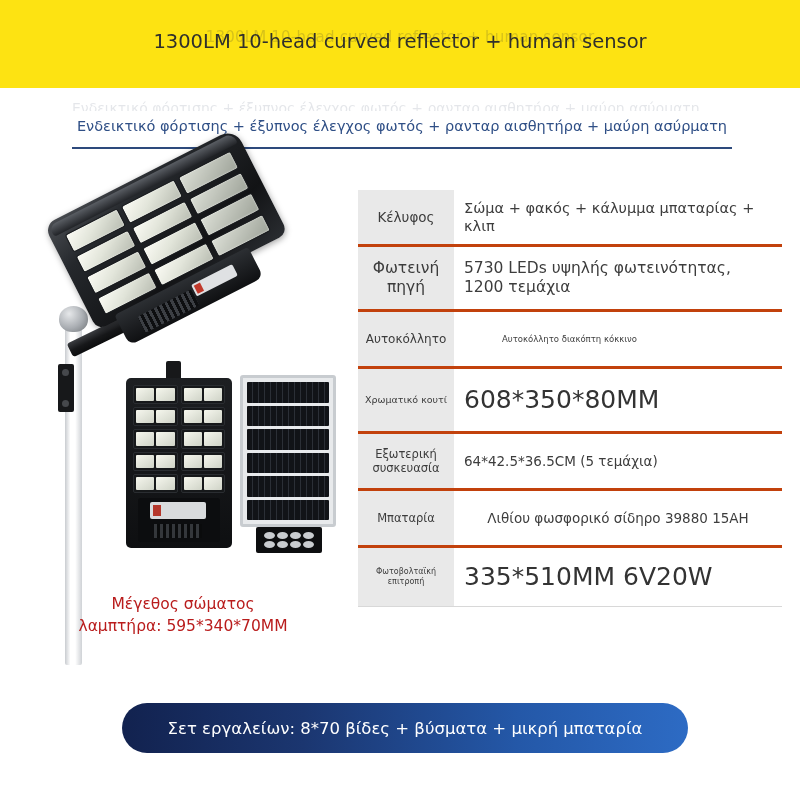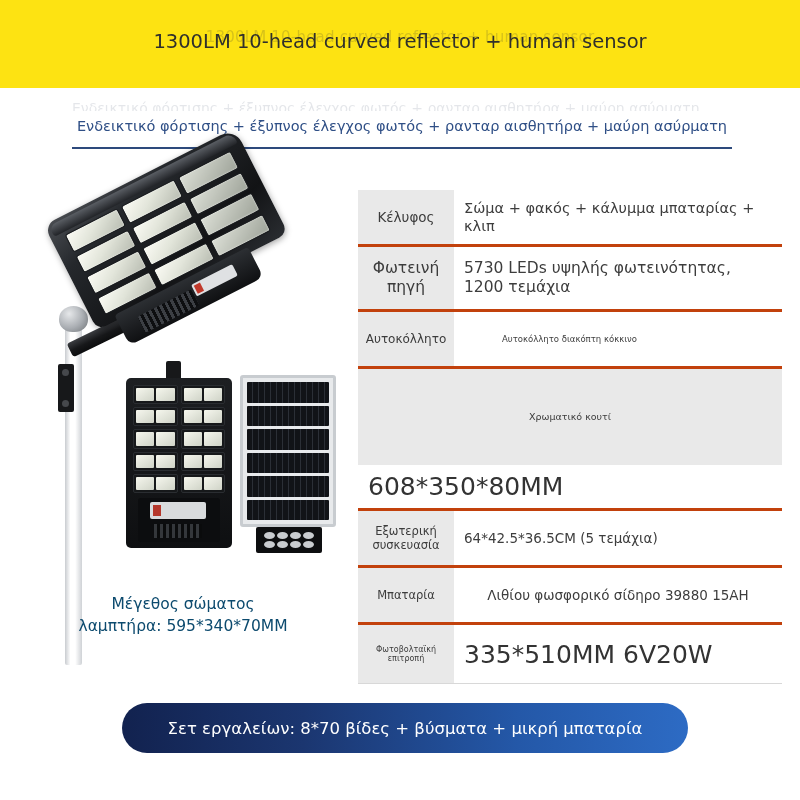--- a/index.html
+++ b/index.html
@@ -178,21 +178,21 @@
     background:#0d0e10;border-radius:2px;
   }
   .solar-base-dots{
     position:absolute;left:246px;top:357px;width:50px;height:16px;
     display:grid;grid-template-columns:repeat(4,1fr);grid-template-rows:1fr 1fr;gap:2px;
   }
   .solar-dot{background:#c9ccd0;border-radius:50%;}
 
   .left-caption{
     position:absolute;left:0;top:418px;width:330px;text-align:center;
-    font-size:15.5px;line-height:22px;color:#0c4a6e;
+    font-size:15.5px;line-height:22px;color:#b91c1c;
   }
 
   
   .spec-table{position:absolute;left:358px;top:190px;width:424px;}
   .spec-row{position:relative;display:flex;align-items:stretch;
     border-bottom:3px solid #c2410c;min-height:54px;}
   .spec-row:last-child{border-bottom:1px solid #d8d8d8;}
   .spec-label{
     flex:0 0 96px;background:#e9e9e9;display:flex;align-items:center;
     justify-content:center;text-align:center;color:#3c3c3c;line-height:1.22;
@@ -203,21 +203,21 @@
     text-align:left;color:#3d3d3d;padding:6px 10px;box-sizing:border-box;
     line-height:1.25;
   }
   .r0 .spec-label{font-size:13.5px;} .r0 .spec-value{font-size:14.5px;}
   .r1 .spec-label{font-size:15.5px;} .r1 .spec-value{font-size:15.5px;}
   .r2 .spec-label{font-size:12px;}    .r2 .spec-value{font-size:8.5px;justify-content:flex-start;padding-left:48px;}
   .r3 .spec-label{font-size:9.5px;}  .r3 .spec-value{font-size:25px;justify-content:flex-start;color:#333;}
   .r4 .spec-label{font-size:11.5px;} .r4 .spec-value{font-size:13.5px;justify-content:flex-start;}
   .r5 .spec-label{font-size:11.5px;} .r5 .spec-value{font-size:13.5px;}
   .r6 .spec-label{font-size:8px;}    .r6 .spec-value{font-size:25px;justify-content:flex-start;color:#333;}
-  .r1{min-height:62px;} .r3{min-height:62px;flex-direction:column;} .r6{min-height:58px;}
+  .r1{min-height:62px;} .r3{min-height:62px;} .r6{min-height:58px;}
 
   
   .footer-banner{
     position:absolute;left:122px;top:703px;width:566px;height:50px;
     background:linear-gradient(90deg,#12224f 0%,#1b3670 32%,#2458a8 70%,#2d6bc4 100%);
     border-radius:25px;display:flex;align-items:center;justify-content:center;
   }
   .footer-text{font-size:16.5px;color:#ffffff;white-space:nowrap;}
 </style>
 </head>

